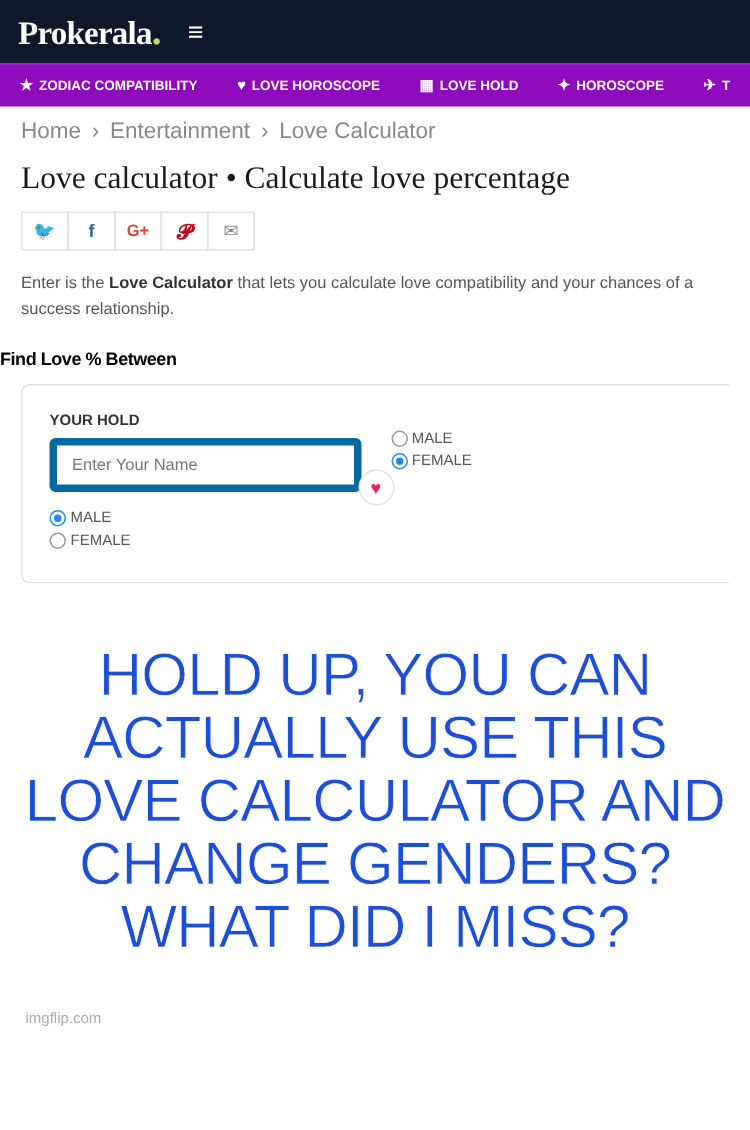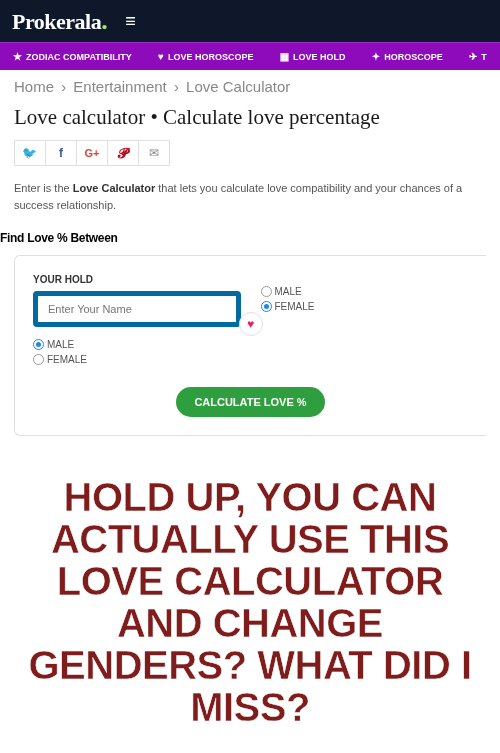--- a/index.html
+++ b/index.html
@@ -42,21 +42,21 @@
     .gender-opt { display: flex; align-items: center; gap: 3px; font-size: 10px; color: #555; margin-bottom: 4px; }
     .radio { width: 11px; height: 11px; border: 1.5px solid #999; border-radius: 50%; display: inline-flex; align-items: center; justify-content: center; }
     .radio.checked { border-color: #1e88e5; }
     .radio.checked::after { content: ''; width: 5px; height: 5px; background: #1e88e5; border-radius: 50%; }
     
     .heart-badge { position: absolute; left: 50%; top: 38px; transform: translateX(-50%); width: 24px; height: 24px; background: #fff; border: 1px solid #e0e0e0; border-radius: 50%; display: flex; align-items: center; justify-content: center; color: #e91e63; font-size: 12px; z-index: 2; }
     
     .calc-btn-row { text-align: center; margin-top: 18px; }
     .calc-btn { background: #2e9e3f; color: #fff; border: none; padding: 9px 18px; border-radius: 18px; font-size: 11px; font-weight: bold; cursor: pointer; }
     
-    .meme-text { font-family: Impact, 'Arial Black', sans-serif; font-size: 40px; text-align: center; color: #7f1d1d; padding: 40px 10px 30px; line-height: 1.05; text-transform: uppercase; letter-spacing: -0.5px; font-weight: bold; -webkit-text-stroke: 0.5px #fff; }
+    .meme-text { font-family: Impact, 'Arial Black', sans-serif; font-size: 40px; text-align: center; color: #1d4ed8; padding: 40px 10px 30px; line-height: 1.05; text-transform: uppercase; letter-spacing: -0.5px; font-weight: normal; -webkit-text-stroke: 0.5px #fff; }
     
     .watermark { font-size: 10px; color: #aaa; padding: 2px 17px; background: rgba(255,255,255,0.7); display: inline-block; }
   </style>
 </head>
 <body>
 
 
 
 <div class="header">
   <span class="logo"><span>Prokerala</span><span class="logo-dot">.</span></span>
@@ -143,23 +143,20 @@
             <span class="radio"></span>
             <span>MALE</span>
           </div>
         <div class="gender-opt">
             <span class="radio checked"></span>
             <span>FEMALE</span>
           </div>
       </div>
     </div>
   </div>
-  <div class="calc-btn-row">
-    <button class="calc-btn">CALCULATE LOVE %</button>
-  </div>
 </div>
 
 <div class="meme-text">HOLD UP, YOU CAN ACTUALLY USE THIS LOVE CALCULATOR AND CHANGE GENDERS? WHAT DID I MISS?</div>
 
 <div class="watermark">imgflip.com</div>
 
 
 
 
 </body></html>

